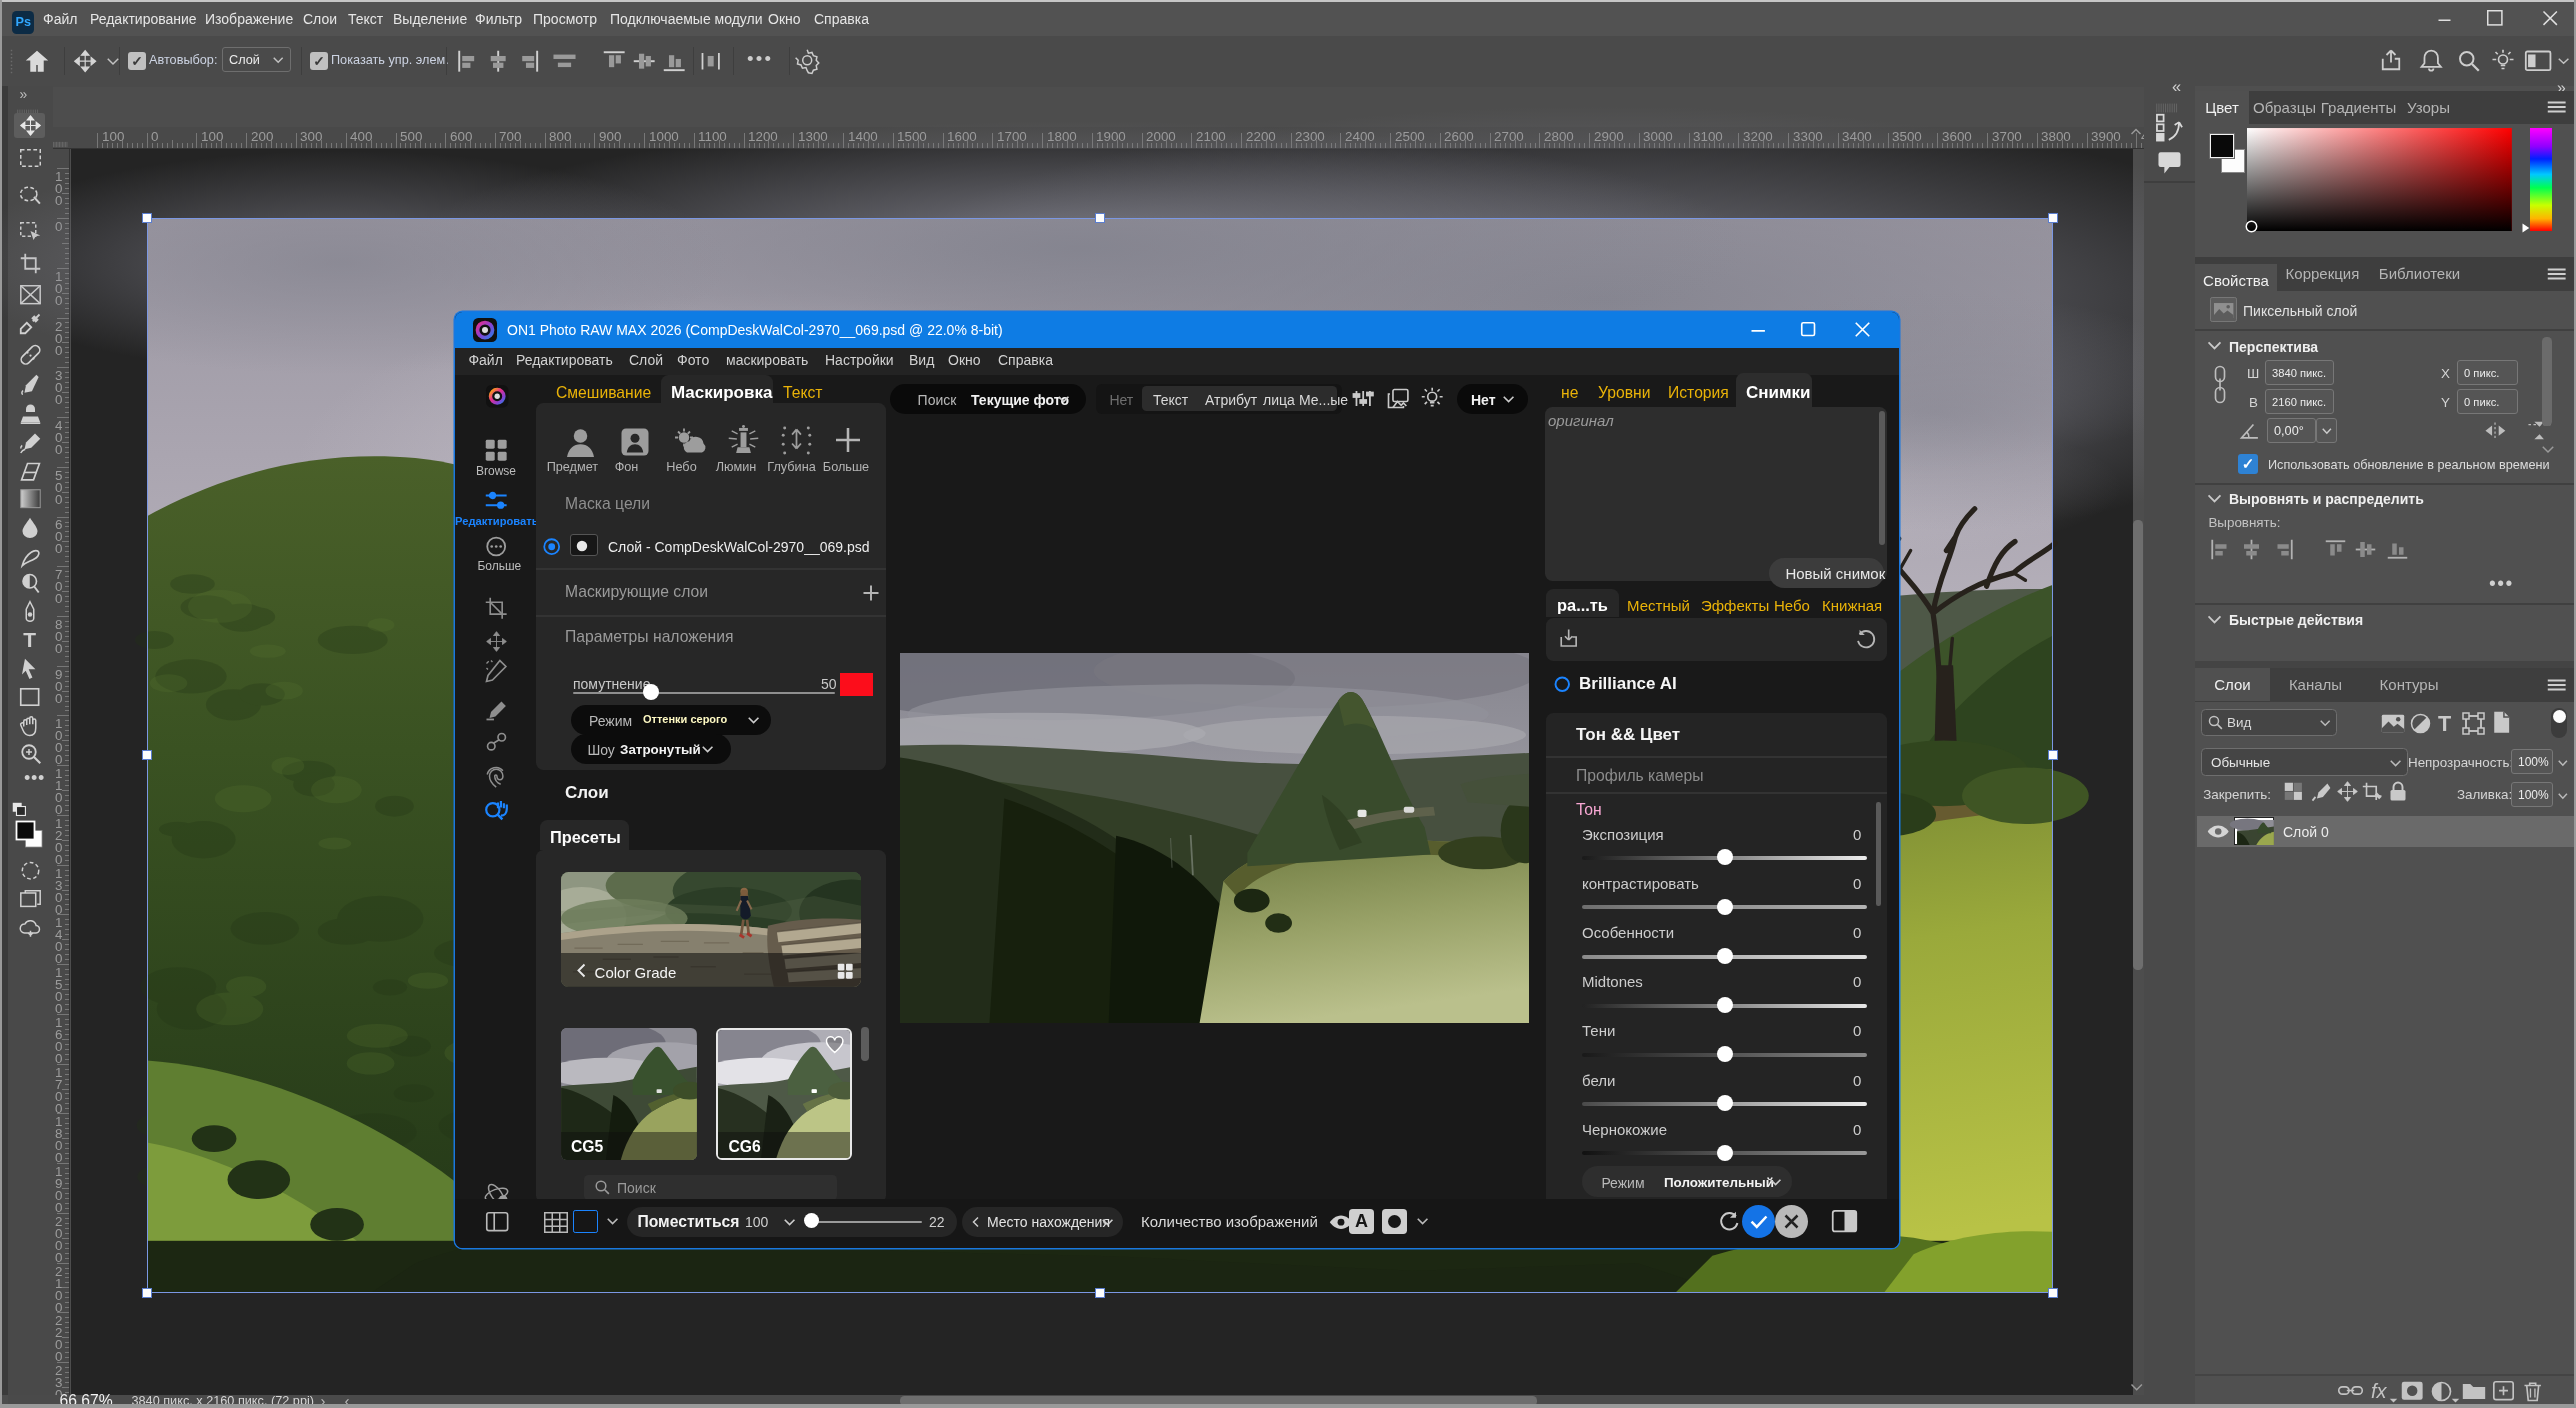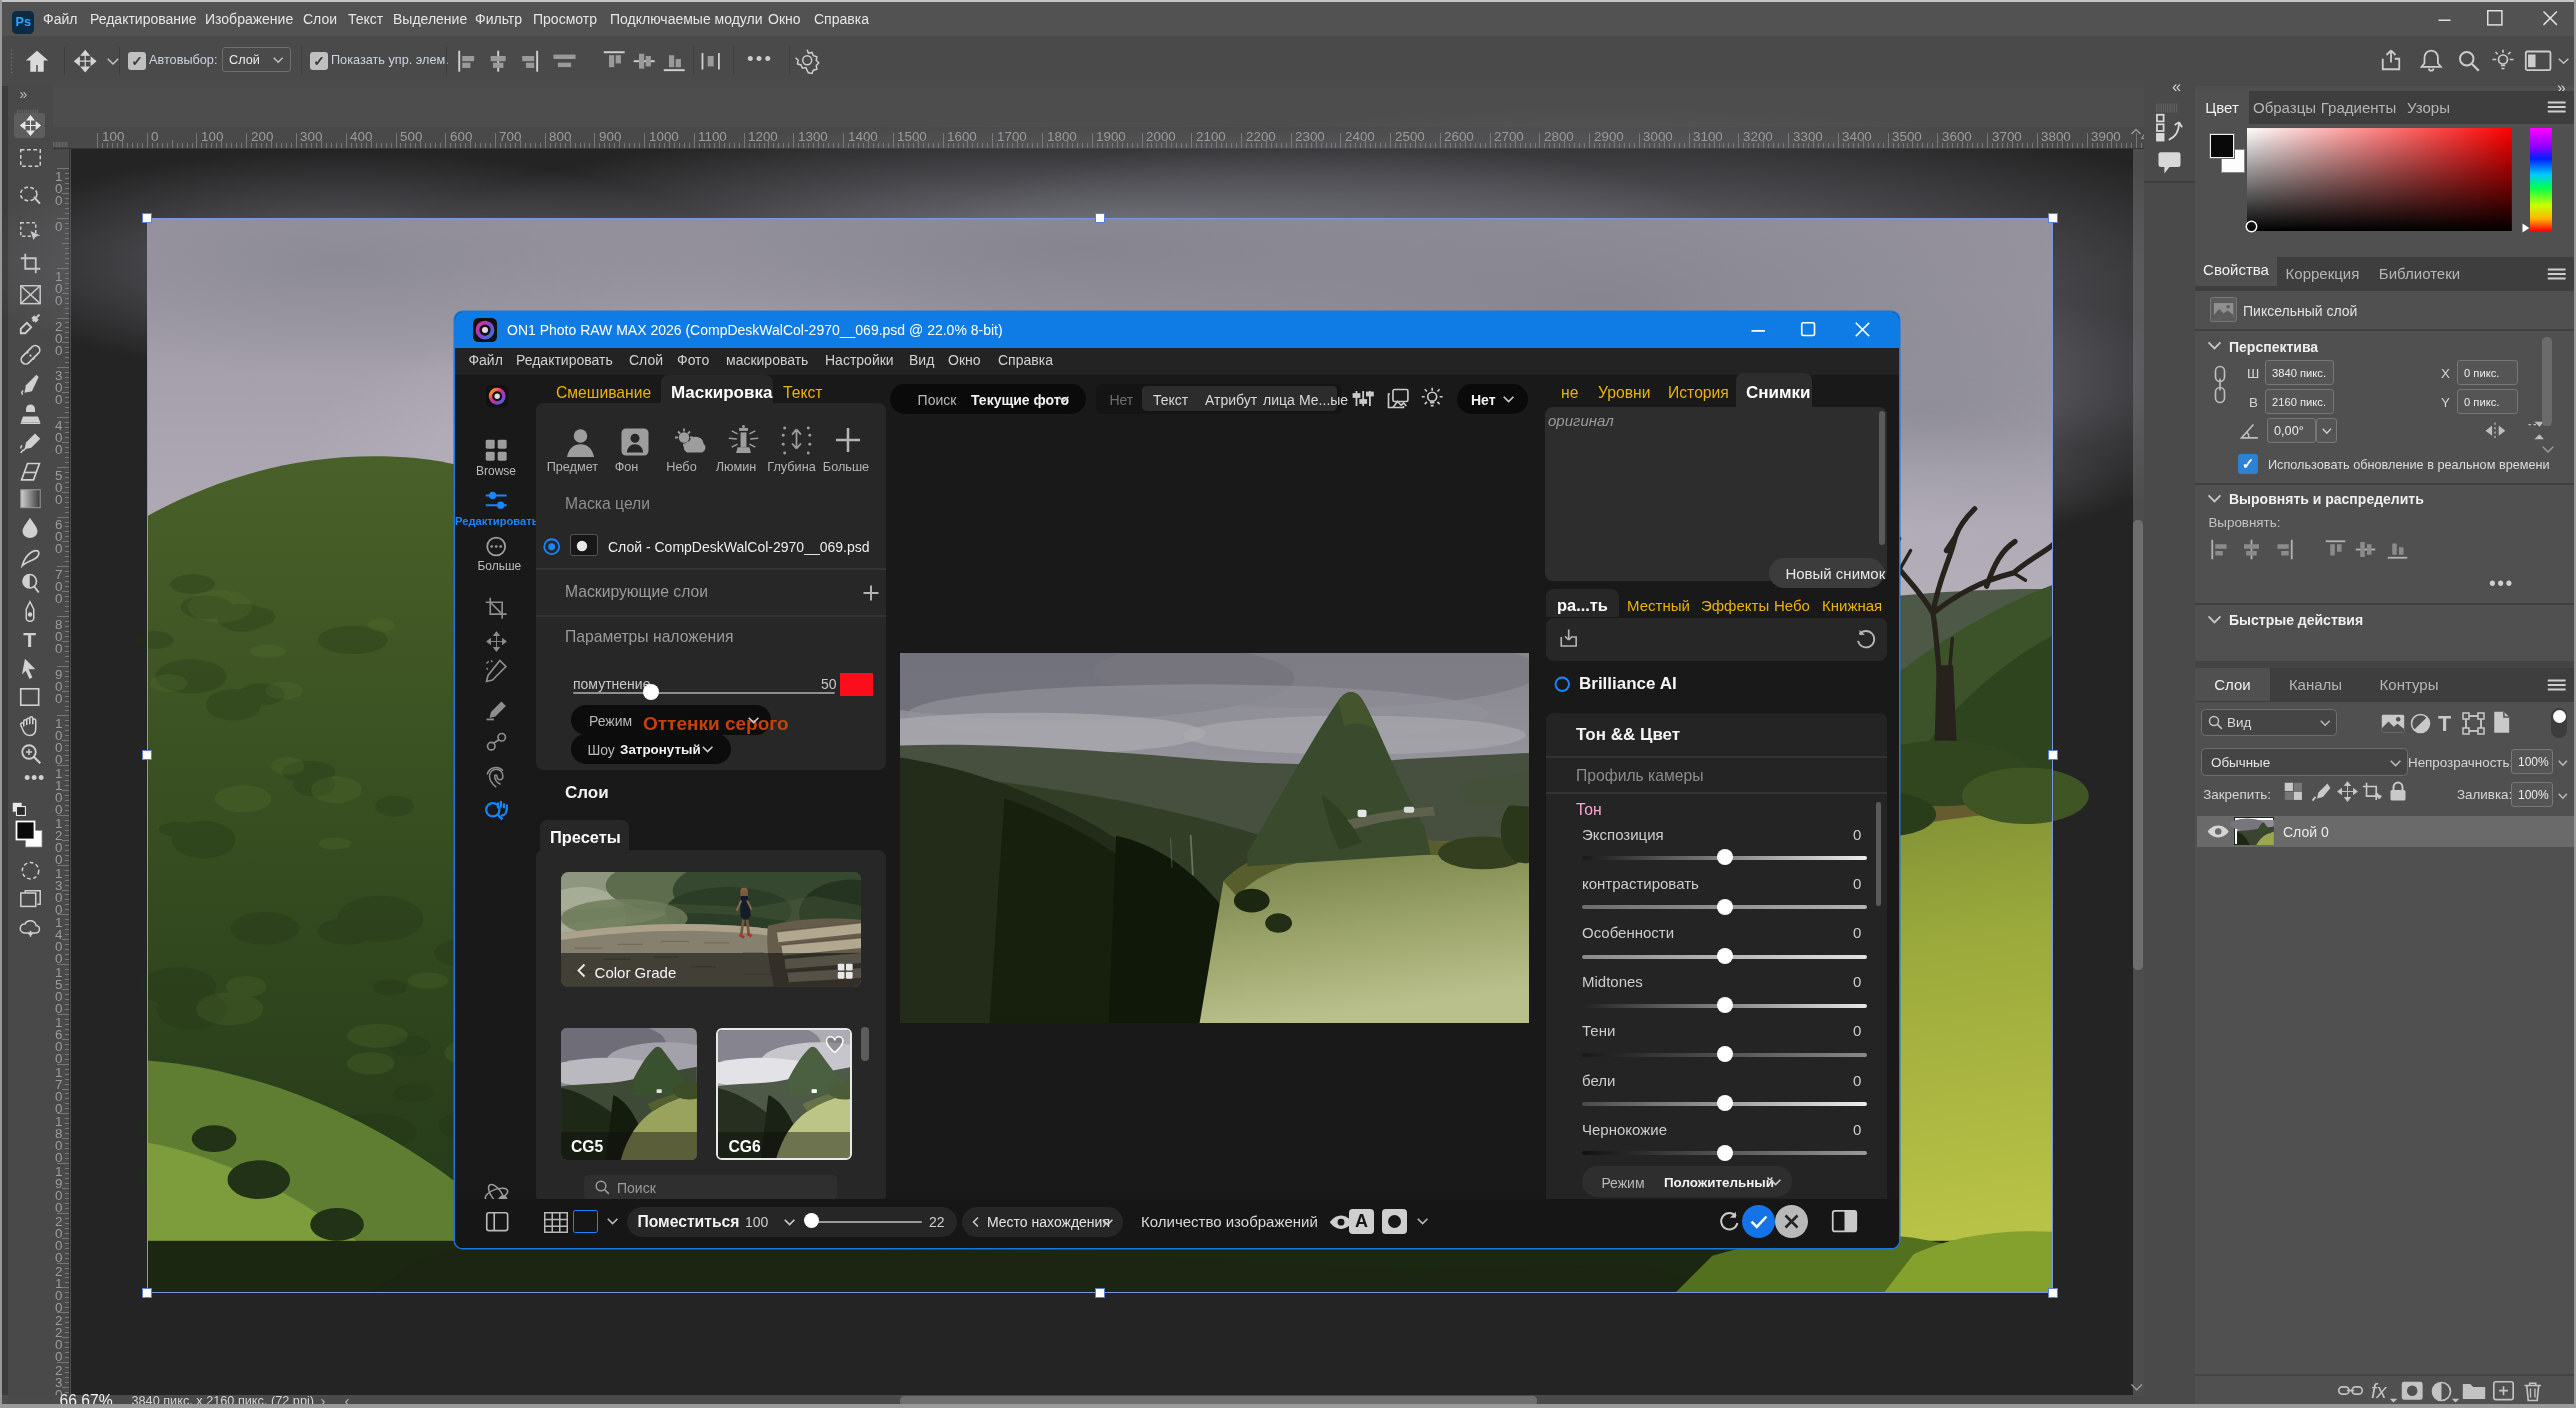--- a/index.html
+++ b/index.html
@@ -1376,21 +1376,21 @@
         </svg>
   <div class="abs" style="left:0;top:212px;width:350px;height:1.5px;background:#333;"></div>
   <div class="on1lbl" style="left:29px;top:225px;color:#9b9b9b;font-size:15.7px;">Параметры наложения</div>
   <div class="on1lbl" style="left:37px;top:273px;color:#c9c9c9;">помутнение</div>
   <div class="on1lbl" style="left:285px;top:273px;color:#c9c9c9;">50</div>
   <div class="abs" style="left:304px;top:270px;width:33px;height:23px;background:#fc0d1b;"></div>
   <div class="sliderline" style="left:37px;top:289px;width:262px;background:#8f8f8f;"></div>
   <div class="knob" style="left:107px;top:281px;"></div>
   <div class="pill" style="left:35px;top:302px;width:200px;height:30px;">
     <div class="t" style="left:18px;top:7.5px;">Режим</div>
-          <div class="t" style="left:72px;top:7.5px;color:#c2410c;font-weight:bold;font-size:19px;">Оттенки серого</div>
+          <div class="t" style="left:72px;top:7.5px;color:#fef9c3;font-weight:bold;font-size:11px;">Оттенки серого</div>
     <svg width="11.2" height="7.5" style="left:177px;top:12px;" viewBox="0 0 15 10">
             <path d="M1 1l6.5 6.5L14 1" fill="none" stroke="#ccc" stroke-width="2.2"></path>
           </svg>
   </div>
   <div class="pill" style="left:35px;top:331px;width:160px;height:30px;">
     <div class="t" style="left:16.4px;top:7.5px;">Шоу</div>
           <div class="t" style="left:49px;top:7.5px;color:#f2f2f2;font-weight:bold;font-size:13.4px;">Затронутый</div>
     <svg width="11.2" height="7.5" style="left:131px;top:12px;" viewBox="0 0 15 10">
             <path d="M1 1l6.5 6.5L14 1" fill="none" stroke="#ccc" stroke-width="2.2"></path>
           </svg>
@@ -1803,21 +1803,21 @@
  <circle cx="6" cy="132" r="7" fill="none" stroke="#fff" stroke-width="2"></circle>
 </svg>
 <div class="abs" style="left:335px;top:42px;width:21.6px;height:103px;background:linear-gradient(#ff00ff,#9000ff 18%,#0020ff 30%,#00c8ff 45%,#00ff50 58%,#c8ff00 75%,#ffb400 88%,#ff0000);"></div>
 <svg width="9" height="12" style="left:326px;top:136px;" viewBox="0 0 12 16">
         <path d="M2 2l9 6-9 6z" fill="#fff"></path>
       </svg>
 <div class="abs" style="left:26px;top:63px;width:24px;height:24px;background:#fdfdfd;border:0.7px solid #888;"></div>
 <div class="abs" style="left:15px;top:48px;width:24px;height:24px;background:#090909;border:1.5px solid #f2f2f2;outline:0.7px solid #6a6a6a;"></div>
 
 <div class="abs" style="left:0;top:171px;width:381px;height:34px;background:#3e3e3e;"></div>
-<div class="ptab act" style="left:0px;top:167px;width:82px;">Свойства</div>
+<div class="ptab act" style="left:0px;top:178px;width:82px;">Свойства</div>
 <div class="ptab" style="left:83px;top:171px;width:89px;">Коррекция</div>
 <div class="ptab" style="left:174px;top:171px;width:101px;">Библиотеки</div>
 <svg width="19.4" height="13.4" style="left:352px;top:182px;" viewBox="0 0 26 18">
         <path d="M1 2h24M1 8h24M1 14h24" stroke="#cfcfcf" stroke-width="2.6"></path>
       </svg>
 <div class="abs" style="left:0;top:205px;width:381px;height:370px;background:#505050;"></div>
 <div class="abs" style="left:15px;top:211px;width:27px;height:25px;background:#5c5c5c;border:0.7px solid #777;border-radius:2.2px;">
         <svg width="19.4" height="15" style="left:3px;top:4.5px;" viewBox="0 0 26 20">
           <rect x="0" y="0" width="26" height="20" fill="#8f8f8f"></rect>
           <path d="M0 16l7-8 6 6 5-4 8 6v4H0z" fill="#5c5c5c"></path>

